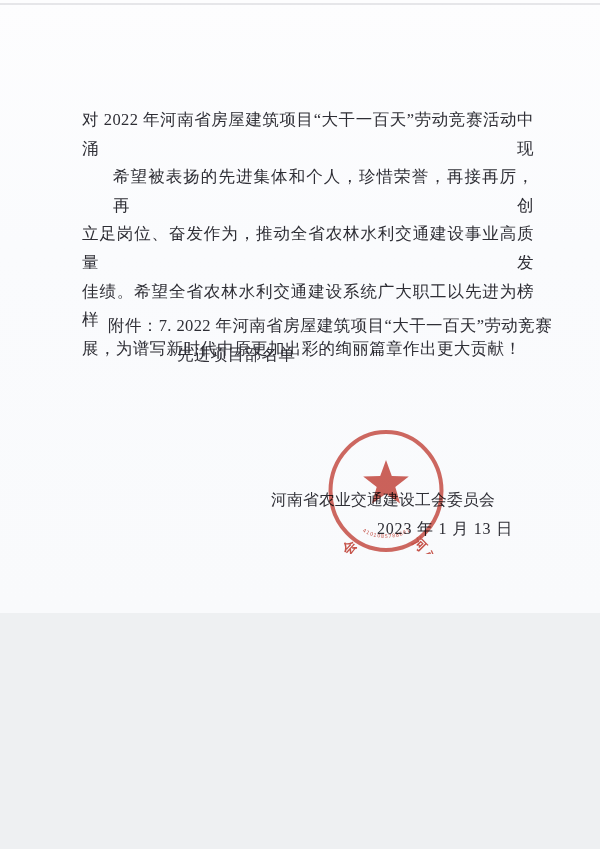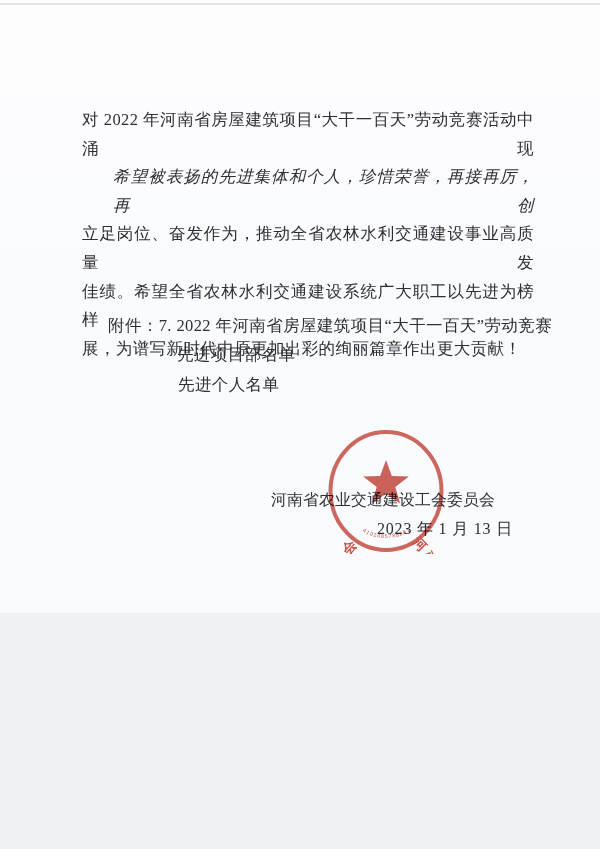--- a/index.html
+++ b/index.html
@@ -30,21 +30,21 @@
     font-size: 16.5px;
     line-height: 28.6px;
     letter-spacing: 0.4px;
   }
   .line { white-space: nowrap; }
   .line.justify {
     white-space: normal;
     text-align: justify;
     text-align-last: justify;
   }
-  .line.indent { padding-left: 31px; font-style: italic; }
+  .line.indent { padding-left: 31px; }
   
   .attachments {
     position: absolute;
     left: 82px; top: 311px;
     width: 452px;
     font-size: 16.5px;
     line-height: 29.4px;
     letter-spacing: 0.4px;
   }
   .att-line-1 { padding-left: 26px; white-space: nowrap; }
@@ -110,21 +110,20 @@
     <div class="line justify">对 2022 年河南省房屋建筑项目“大干一百天”劳动竞赛活动中涌现</div>
     <div class="line justify indent">希望被表扬的先进集体和个人，珍惜荣誉，再接再厉，再创</div>
     <div class="line justify">立足岗位、奋发作为，推动全省农林水利交通建设事业高质量发</div>
     <div class="line justify">佳绩。希望全省农林水利交通建设系统广大职工以先进为榜样，</div>
     <div class="line">展，为谱写新时代中原更加出彩的绚丽篇章作出更大贡献！</div>
   </div>
 
   <div class="attachments">
     <div class="att-line-1"><span>附件：</span><span>7. 2022 年河南省房屋建筑项目“大干一百天”劳动竞赛</span></div>
     <div class="att-cont-1">先进项目部名单</div>
-    <div class="att-cont-2">先进个人名单</div>
   </div>
 
   <div class="signature-org">河南省农业交通建设工会委员会</div>
   <div class="signature-date">2023 年 1 月 13 日</div>
 
   <svg class="seal" viewBox="0 0 120 126" xmlns="http://www.w3.org/2000/svg">
     <defs>
       <path id="sealArc" d="M 60 107 A 44 44 0 1 1 59.9 107" fill="none"></path>
       <path id="sealNumArc" d="M 29.8 99 A 47 47 0 0 0 90.2 99" fill="none"></path>
     </defs>

